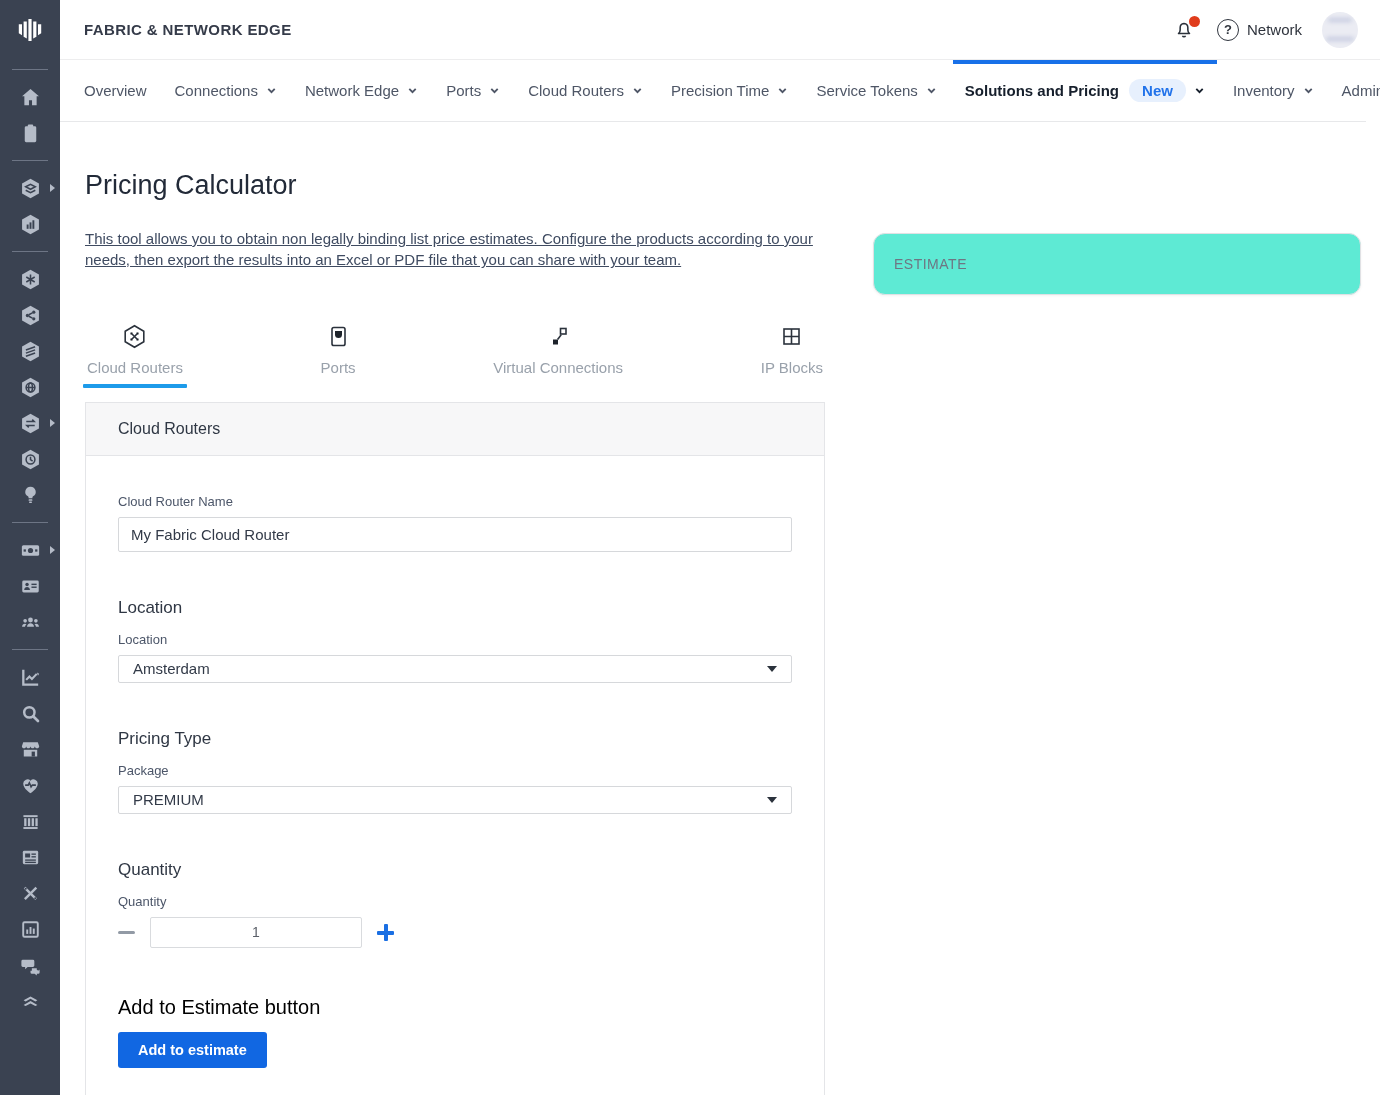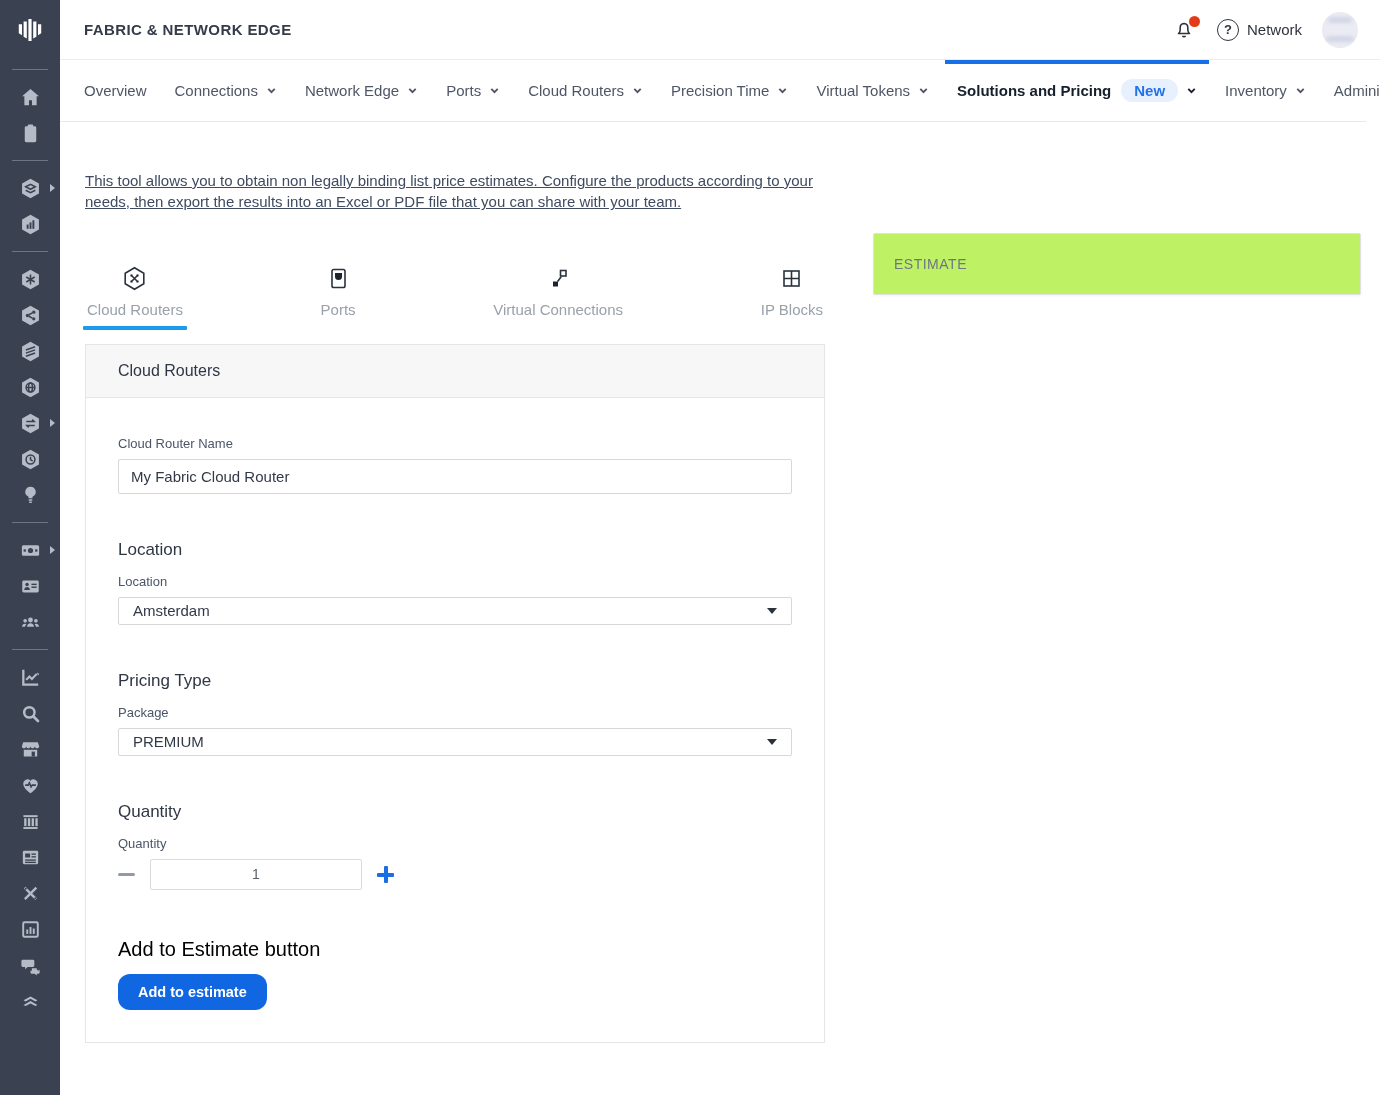--- a/index.html
+++ b/index.html
@@ -146,28 +146,28 @@
     font-family:"Liberation Sans","DejaVu Sans",sans-serif;
   }
   .qty-plus { position:relative; width:17px; height:17px; cursor:pointer; }
   .qty-plus::before, .qty-plus::after { content:""; position:absolute; background:#1a6fe3; border-radius:1px; }
   .qty-plus::before { left:7px; top:0; width:4px; height:17px; }
   .qty-plus::after { top:7px; left:0; height:4px; width:17px; }
 
   .add-heading { font-size:20px; color:#000000; margin:48px 0 13px; }
   .add-btn {
     background:#1167e2; color:#fff; font-weight:700; font-size:14.5px;
-    border:none; border-radius:12px; padding:10px 20px; cursor:pointer;
+    border:none; border-radius:3px; padding:10px 20px; cursor:pointer;
     font-family:"Liberation Sans","DejaVu Sans",sans-serif;
   }
 
   
   .estimate {
     margin-left:48px; margin-top:63px; width:488px; flex:none;
-    background:#bef264; border:1px solid #e0e1e4; border-radius:2px;
+    background:#5eead4; border:1px solid #e0e1e4; border-radius:12px;
     padding:22px 20px; box-shadow:0 1px 3px rgba(0,0,0,0.05);
   }
   .estimate-title { font-size:14px; color:#6e7683; letter-spacing:.5px; }
 </style>
 </head>
 <body>
 
 <div class="sidebar">
   <div class="logo-block">
     <svg width="34" height="34" viewBox="0 0 34 34">
@@ -432,21 +432,21 @@
   </div>
   <div class="nav-item">
     <span>Precision Time</span>
     <span class="chev">
         <svg viewBox="0 0 12 12">
           <path d="M2.5 4.2 6 7.8l3.5-3.6"></path>
         </svg>
       </span>
   </div>
   <div class="nav-item">
-    <span>Virtual Tokens</span>
+    <span>Service Tokens</span>
     <span class="chev">
         <svg viewBox="0 0 12 12">
           <path d="M2.5 4.2 6 7.8l3.5-3.6"></path>
         </svg>
       </span>
   </div>
   <div class="nav-item active">
     <span class="active-bar"></span>
     <span>Solutions and Pricing</span>
     <span class="new-badge">New</span>
@@ -465,20 +465,21 @@
       </span>
   </div>
   <div class="nav-item">
     <span>Administration</span>
 
   </div>
 </div>
 
 <div class="content">
   <div class="left-col">
+    <h1 class="page-title">Pricing Calculator</h1>
     <p class="page-desc">This tool allows you to obtain non legally binding list price estimates. Configure the products according to your needs, then export the results into an Excel or PDF file that you can share with your team.</p>
 
     <div class="tabs">
       <div class="tab active">
         <svg viewBox="0 0 27 27">
           <path class="t-stroke" d="M13.5 2.8l9.3 5.4v10.6l-9.3 5.4-9.3-5.4V8.2z"></path>
           <path class="t-stroke" d="M10 10l7 7M17 10l-7 7"></path>
           <path class="t-fill" d="M9.4 9.4l2.6.4-2.2 2.2zM17.6 17.6l-2.6-.4 2.2-2.2zM17.6 9.4l-.4 2.6-2.2-2.2zM9.4 17.6l.4-2.6 2.2 2.2z"></path>
         </svg>
         <span class="tab-label">Cloud Routers</span>

